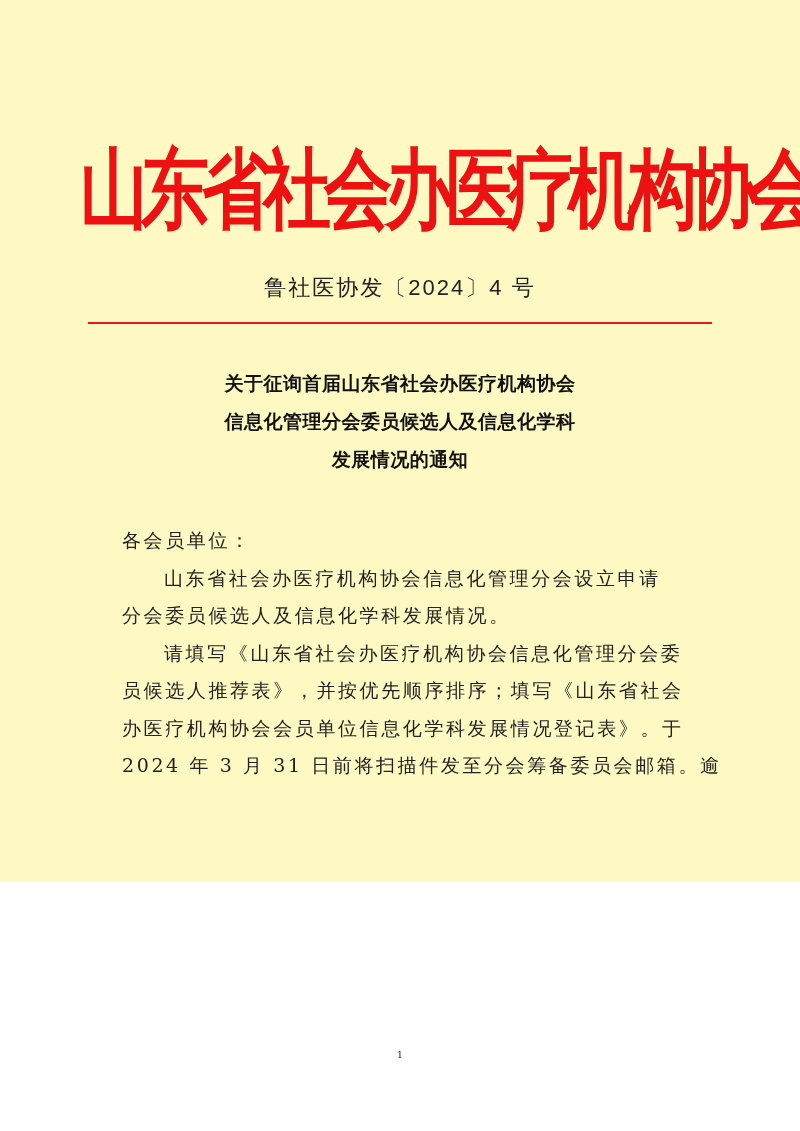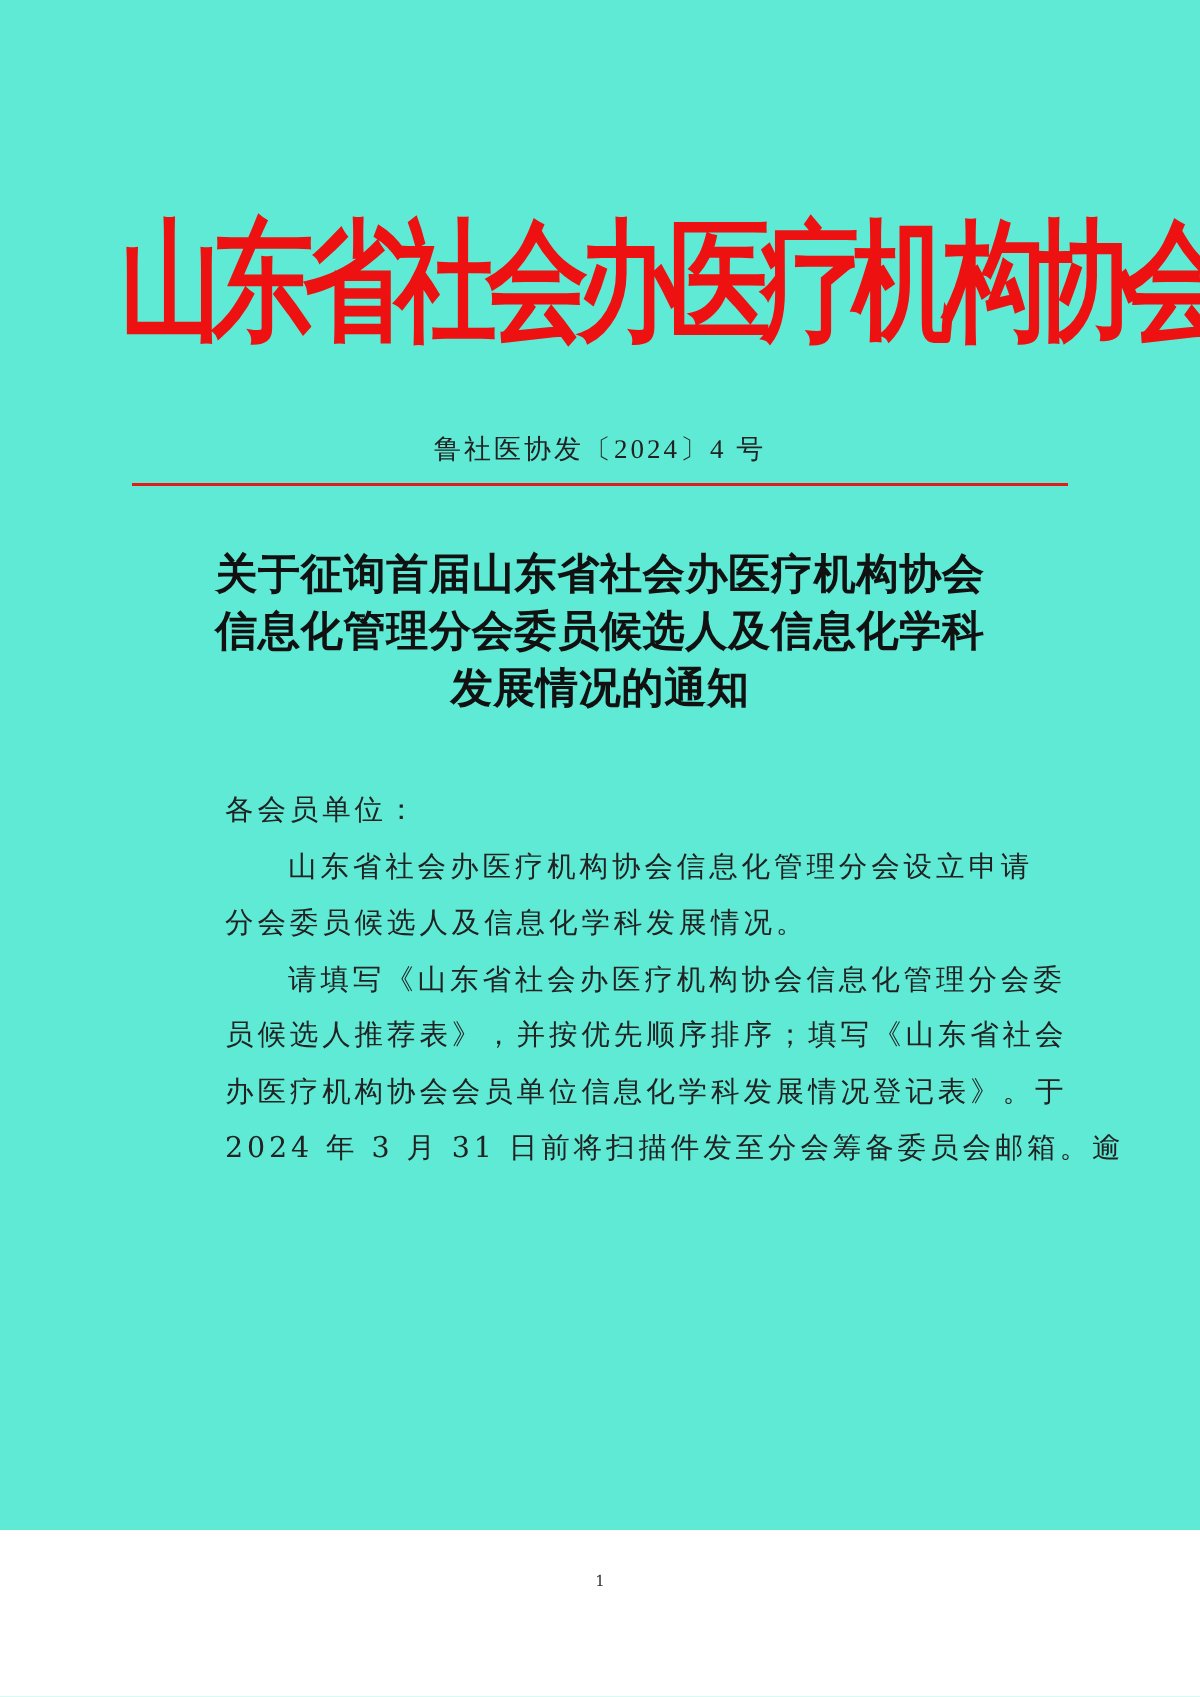--- a/index.html
+++ b/index.html
@@ -1,44 +1,44 @@
 <!DOCTYPE html>
 <html><head>
   <meta charset="utf-8">
   <style>
     html, body { margin: 0; padding: 0; background: #ffffff; }
     body { width: 800px; height: 1131px; position: relative; overflow: hidden; }
-    .page { position: absolute; left: 0; top: 0; width: 800px; height: 1020px; background: #5eead4; }
+    .page { position: absolute; left: 0; top: 0; width: 800px; height: 882px; background: #fef9c3; }
     .org-header {
       position: absolute; left: 80px; top: 138px; width: 640px; height: 100px;
       text-align: center; color: #ee1111;
       font-family: "DejaVu Serif", serif; font-weight: bold;
       font-size: 68px; line-height: 100px; letter-spacing: -7px;
       transform: scaleY(1.28); transform-origin: center center;
       white-space: nowrap;
     }
     .doc-number {
       position: absolute; left: 0; top: 273px; width: 800px; text-align: center;
-      font-family: Liberation Serif, serif; font-size: 18px; color: #222; letter-spacing: 2px; margin-top: 14px;
+      font-family: Liberation Sans, sans-serif; font-size: 22px; color: #222; letter-spacing: 2px;
     }
     .red-rule {
       position: absolute; left: 88px; top: 322px; width: 624px; height: 2px; background: #e31b1b;
     }
     .title {
       position: absolute; left: 100px; top: 364px; width: 600px; text-align: center;
-      font-family: "DejaVu Sans", sans-serif; font-weight: bold; font-size: 28px;
+      font-family: "DejaVu Sans", sans-serif; font-weight: bold; font-size: 19px;
       line-height: 38px; color: #111; letter-spacing: 0.5px;
     }
     .title div { white-space: nowrap; }
     .body-text {
       position: absolute; left: 122px; top: 522px; width: 560px;
       font-family: "DejaVu Serif", serif; font-size: 19px; line-height: 37.5px; color: #222;
       letter-spacing: 2.6px;
     }
-    .body-text .line { white-space: nowrap; height: 37.5px; margin-left: 28px; }
+    .body-text .line { white-space: nowrap; height: 37.5px; }
     .body-text .indent { padding-left: 42px; }
     .salutation { margin-bottom: 0; }
     .page-num {
       position: absolute; left: 0; top: 1049px; width: 800px; text-align: center;
       font-family: "DejaVu Serif", serif; font-size: 10px; color: #333;
     }
   </style>
 </head>
 <body>
 

